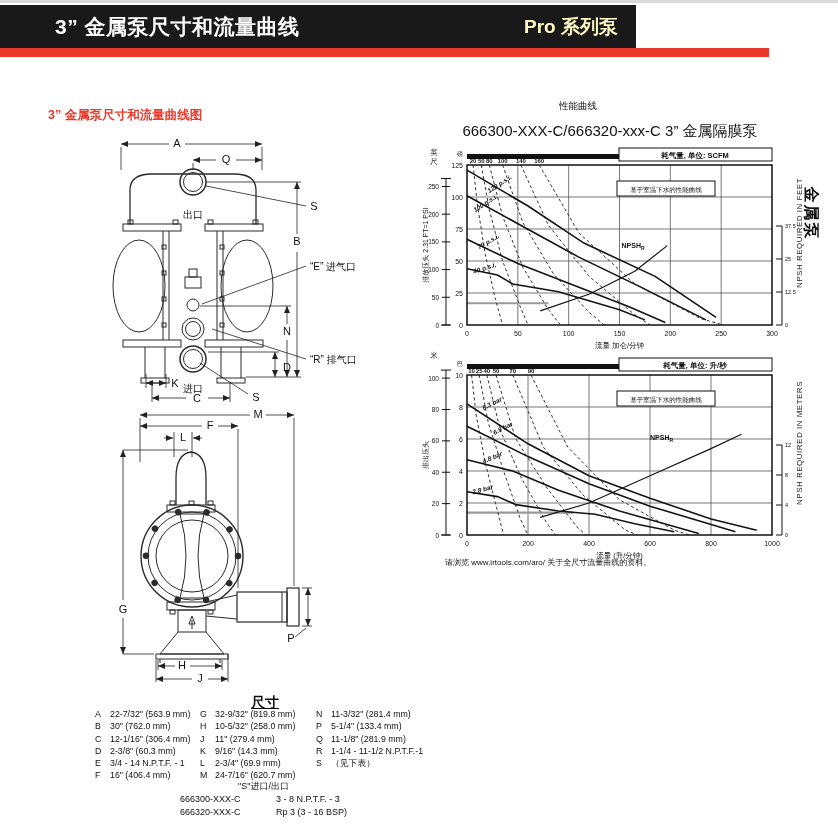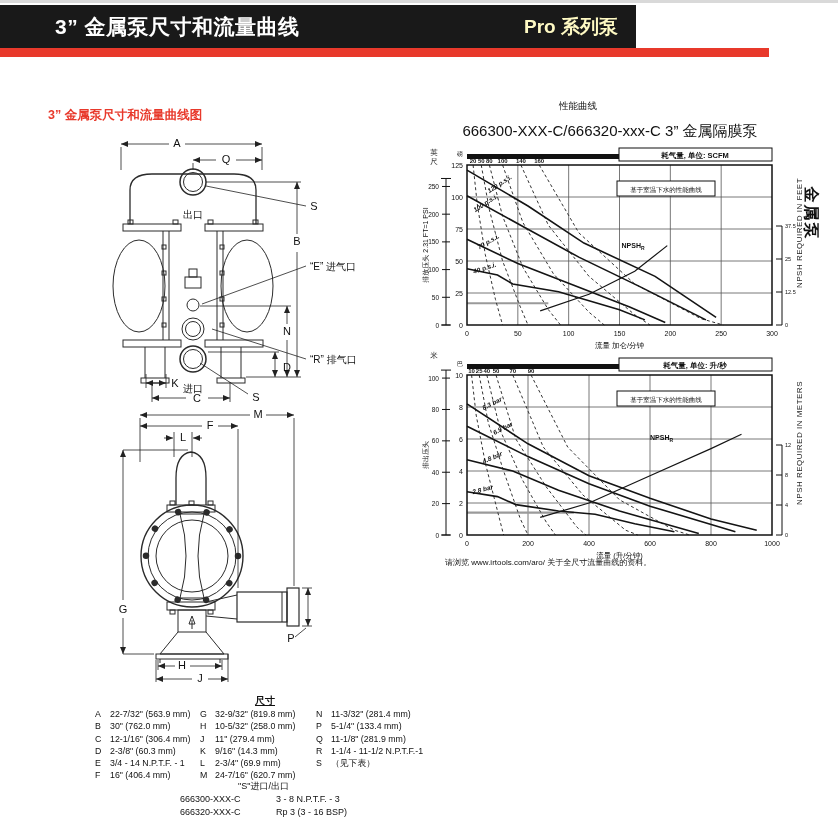--- a/index.html
+++ b/index.html
@@ -13,21 +13,21 @@
   #redbar{position:absolute;left:0;top:48px;width:769px;height:9px;background:#e8392b;}
   #subtitle{position:absolute;left:48px;top:80px;color:#e8392b;font-weight:bold;font-size:12.5px;margin-top:27px;}
   #sidetab{position:absolute;left:782px;top:168px;width:56px;height:90px;display:flex;align-items:center;justify-content:center;}
   #sidetab span{transform:rotate(90deg);font-weight:bold;font-size:16px;white-space:nowrap;letter-spacing:2px;}
   #chtitle{position:absolute;left:460px;top:100px;width:236px;text-align:center;font-size:9.5px;font-weight:normal;}
   #chsub{position:absolute;left:440px;top:122px;width:340px;text-align:center;font-size:15px;}
   #chart0{position:absolute;left:420px;top:145px;}
   #chart1{position:absolute;left:420px;top:348px;}
   #footnote{position:absolute;left:445px;top:557px;font-size:8px;}
   #footnote .url{color:#111;margin-top:40px;}
-  #dimhdr{position:absolute;left:228px;top:694px;width:74px;text-align:center;font-size:10px;font-weight:bold;text-decoration:underline;}
+  #dimhdr{position:absolute;left:228px;top:694px;width:74px;text-align:center;font-size:14px;font-weight:bold;text-decoration:underline;}
   .dimcol{position:absolute;top:708px;font-size:8.8px;line-height:12.3px;white-space:nowrap;}
   #dimcol1{left:95px;} #dimcol2{left:200px;} #dimcol3{left:316px;}
   .dimrow .dk{display:inline-block;width:15px;}
   #porthdr{position:absolute;left:238px;top:780px;font-size:9px;}
   #portrows{position:absolute;left:152px;top:793px;font-size:9px;line-height:13px;white-space:nowrap;}
   .portrow .pm{display:inline-block;width:96px;margin-left:28px;}
   svg text{font-family:"Liberation Sans","DejaVu Sans",sans-serif;}
   .dim line{stroke:#222;stroke-width:.8;}
   .draw *{stroke:#2b2b2b;fill:none;}
   .lbl text{font-size:11px;fill:#111;text-anchor:middle;}

